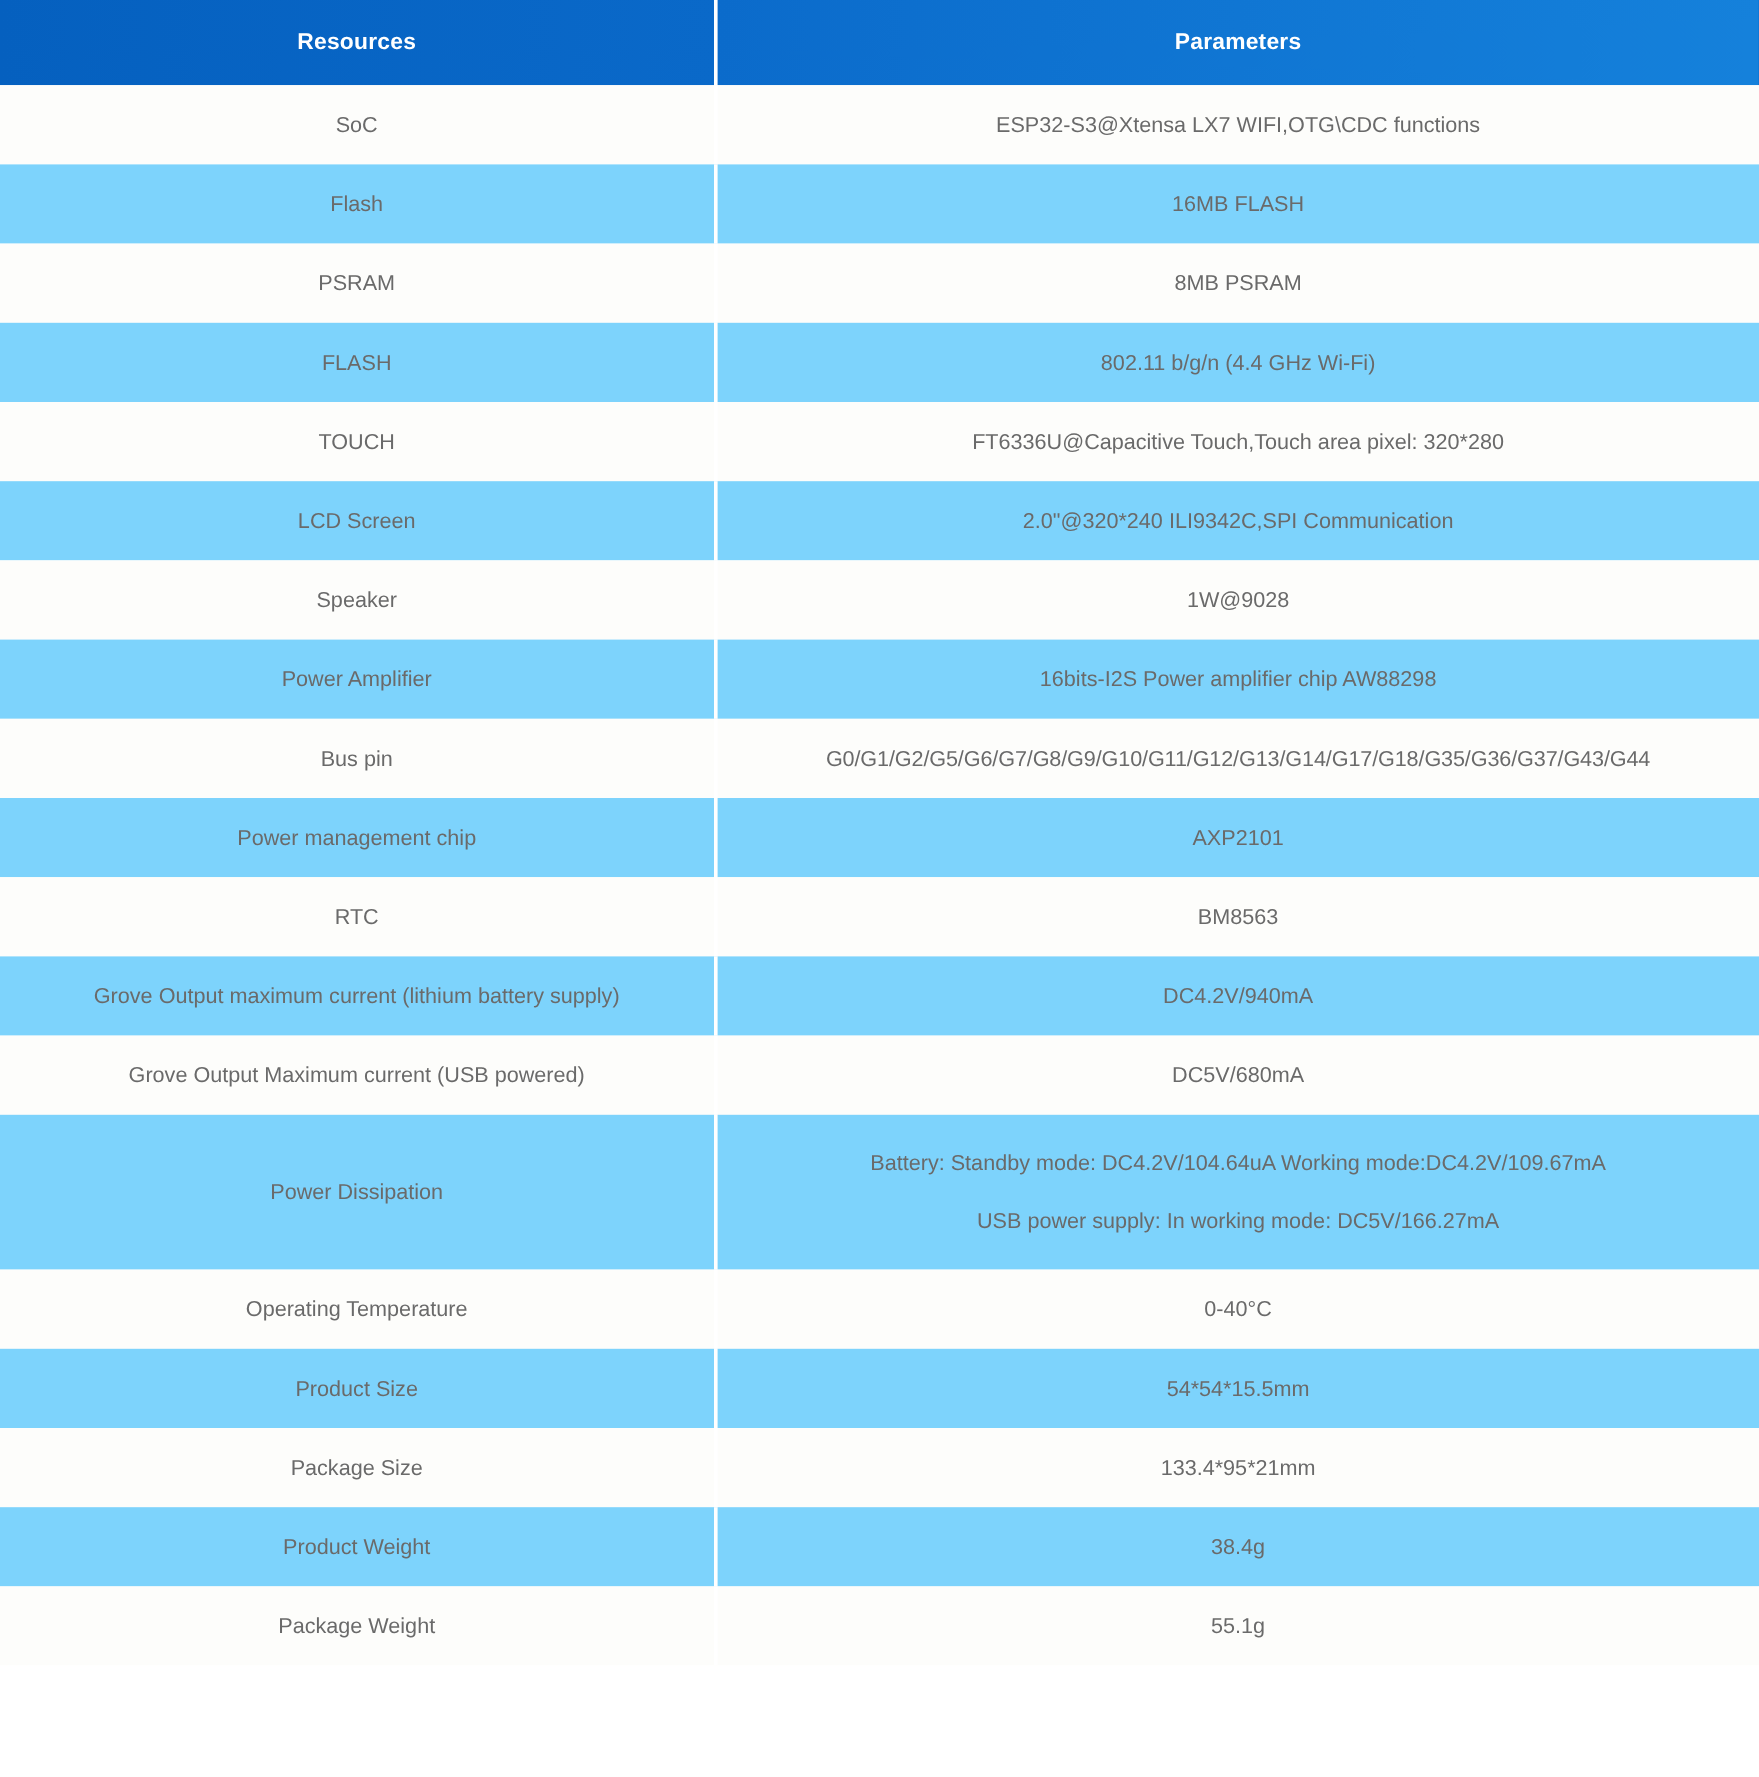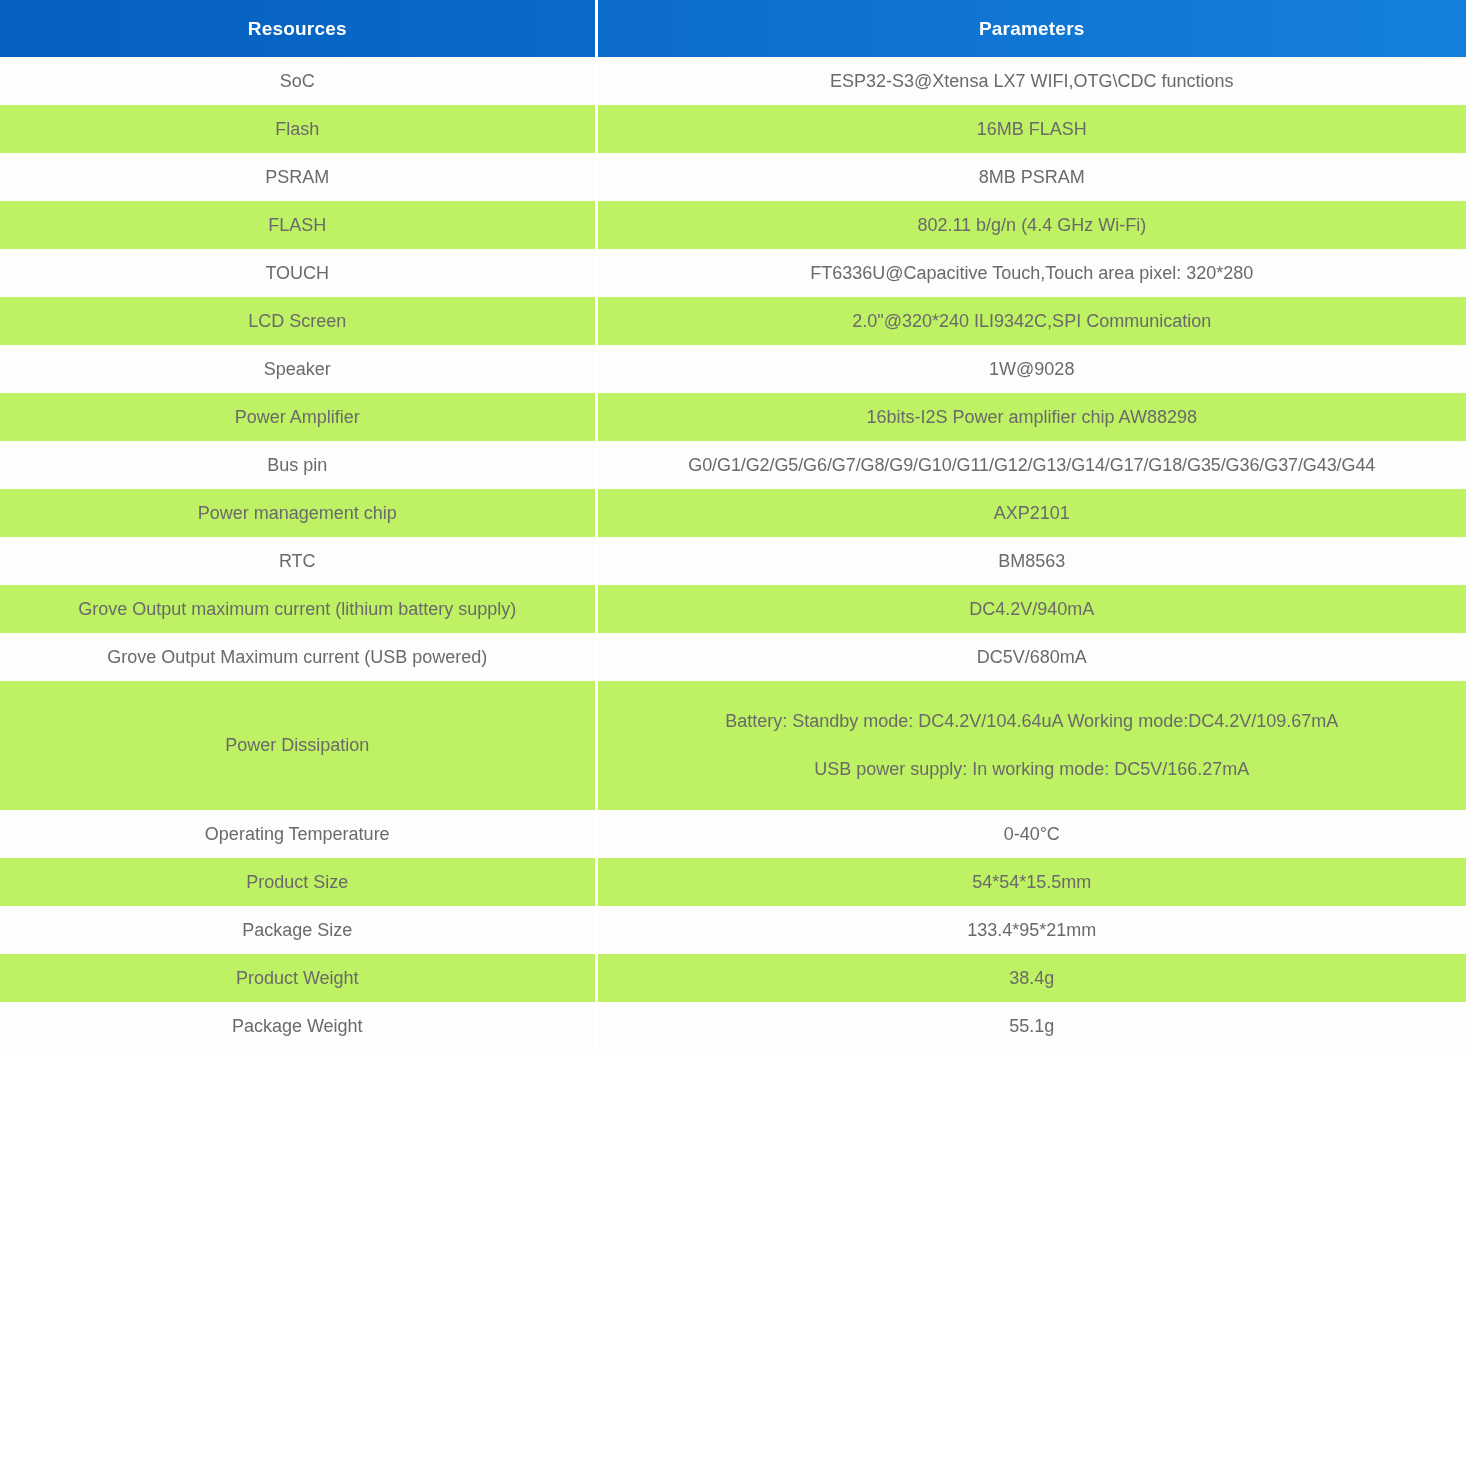--- a/index.html
+++ b/index.html
@@ -14,21 +14,21 @@
     width: 1466px;
     border-collapse: collapse;
     table-layout: fixed;
   }
 
   .spec-table col.col-resources { width: 596px; }
   .spec-table col.col-parameters { width: 870px; }
 
   
   thead tr {
-    height: 57px;
+    height: 71px;
   }
 
   thead th {
     color: #ffffff;
     font-size: 19px;
     font-weight: bold;
     text-align: center;
     vertical-align: middle;
     letter-spacing: 0.2px;
     padding: 0 10px;
@@ -38,25 +38,25 @@
     background: linear-gradient(to right, #0560bf 0%, #0a69c9 100%);
     border-right: 3px solid #ffffff;
   }
 
   th.th-parameters {
     background: linear-gradient(to right, #0b6bcb 0%, #1581db 100%);
   }
 
   
   tbody tr {
-    height: 48px;
+    height: 66px;
   }
 
   tbody tr.row-odd  td { background: #fdfdfb; }
-  tbody tr.row-even td { background: #bef264; }
+  tbody tr.row-even td { background: #7dd3fc; }
 
   tbody tr.row-tall { height: 129px; }
 
   tbody td {
     color: #6a6a6a;
     font-size: 18px;
     font-weight: normal;
     text-align: center;
     vertical-align: middle;
     padding: 0 4px;

